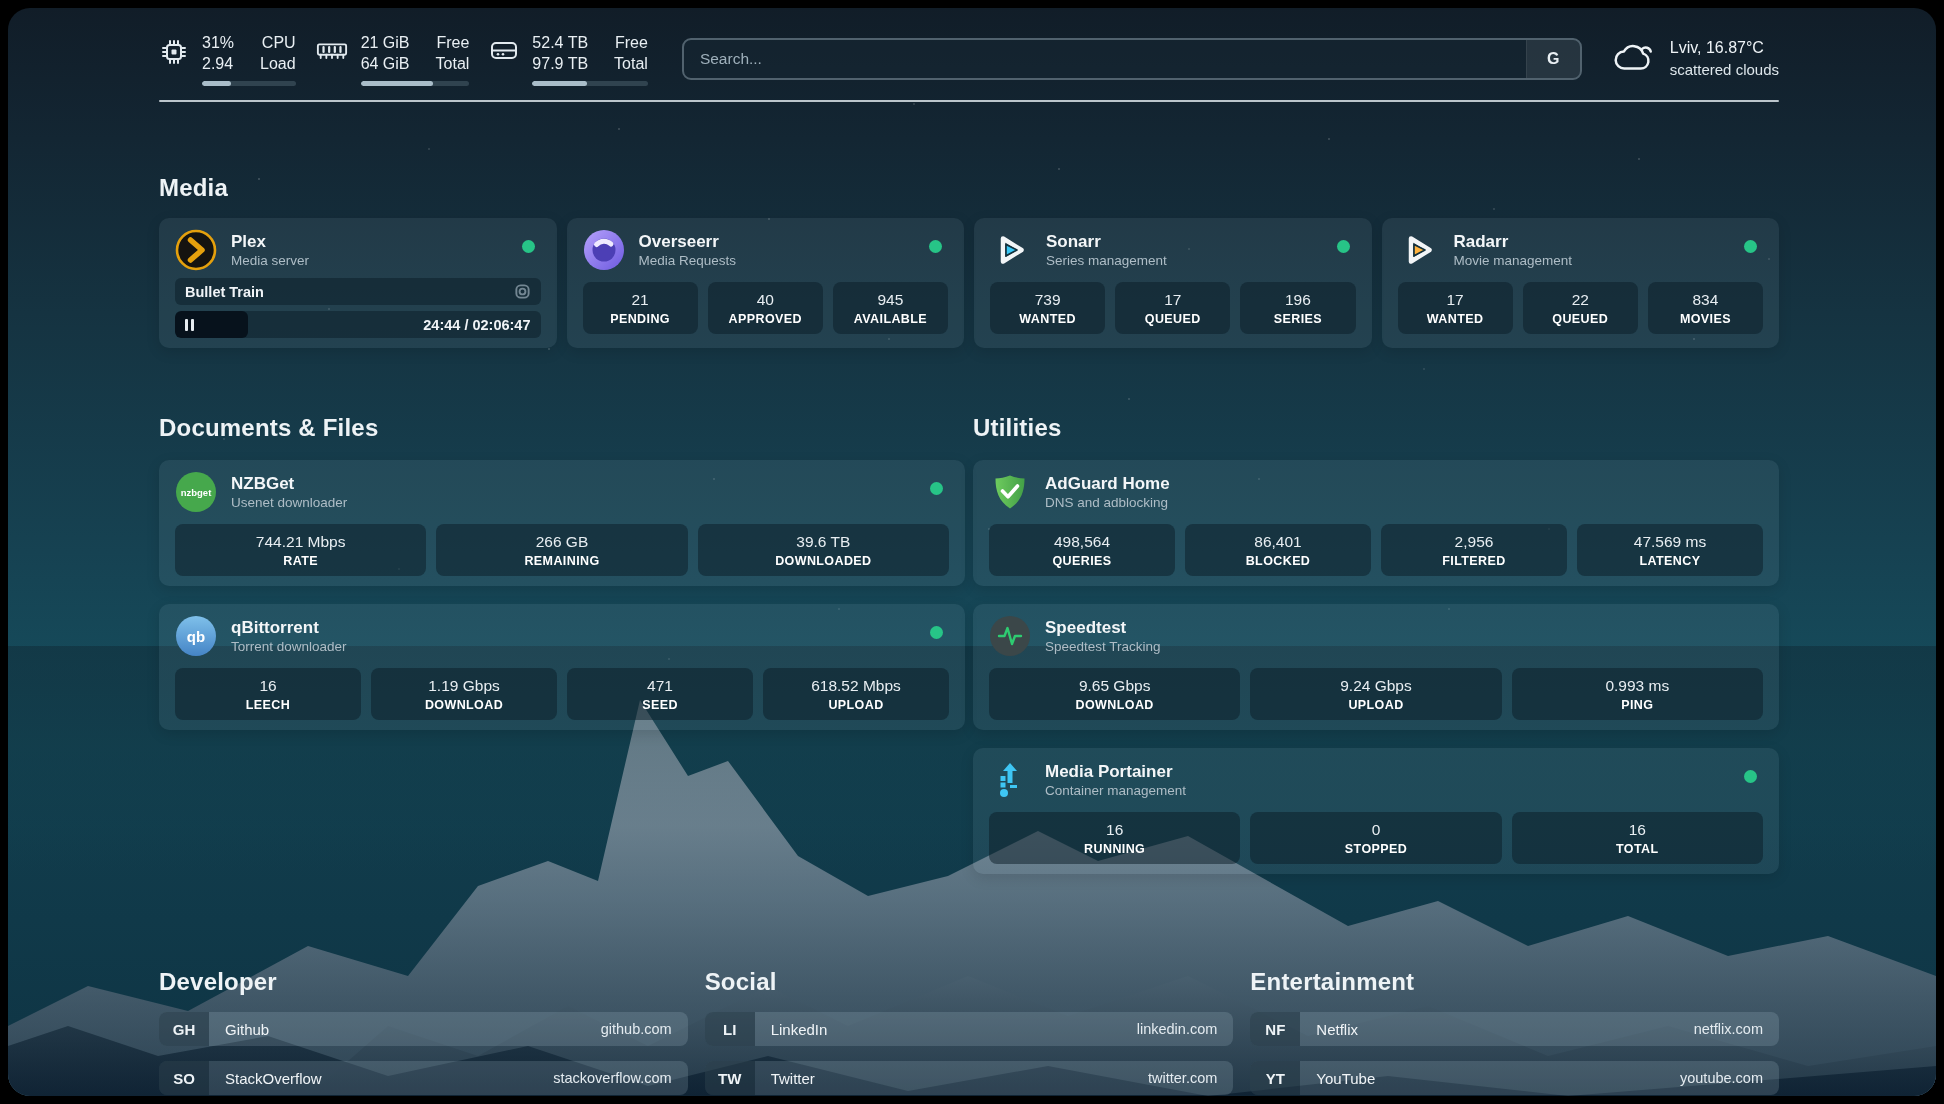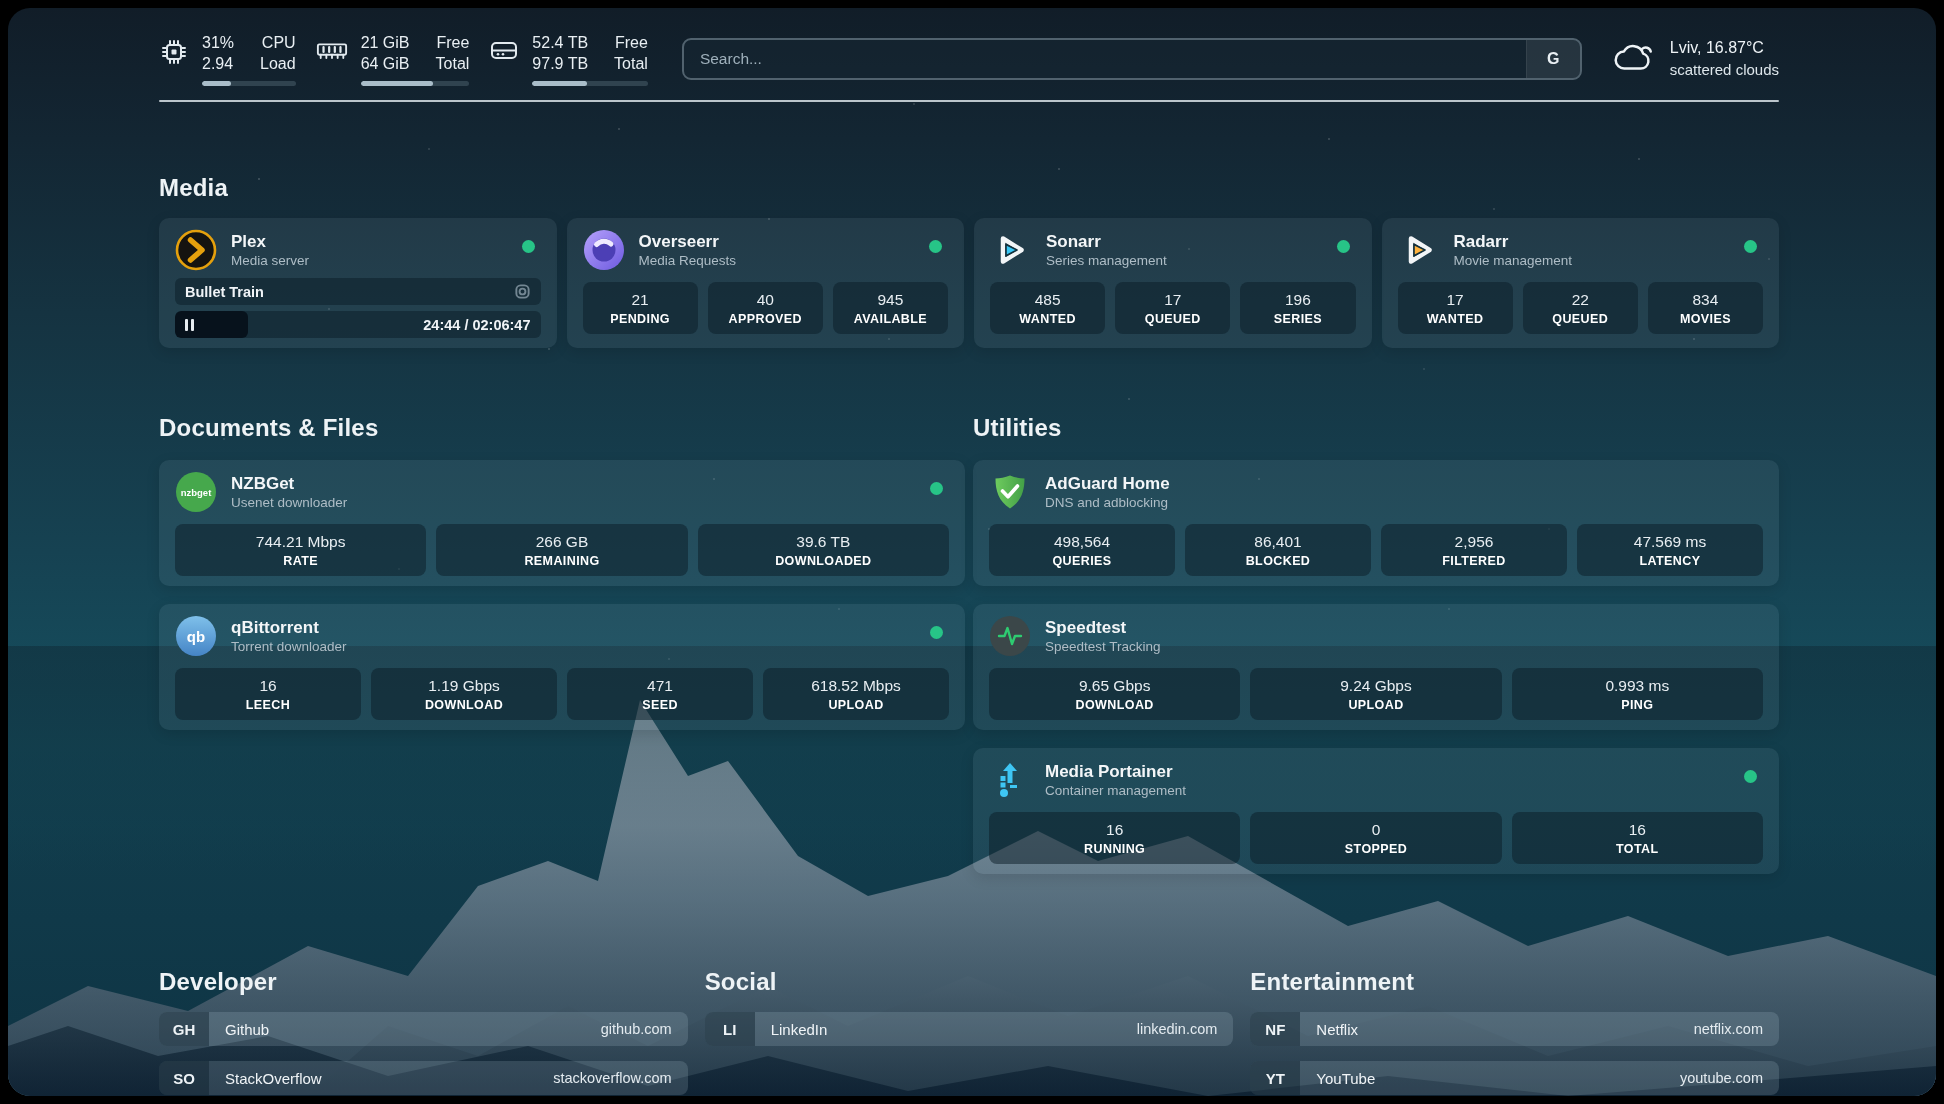--- a/index.html
+++ b/index.html
@@ -307,21 +307,21 @@
               </svg>
             </span>
             <div class="card-titles">
               <div class="name">Sonarr</div>
               <div class="desc">Series management</div>
             </div>
             <span class="status-dot"></span>
           </div>
           <div class="stats-row">
             <div class="stat-box">
-              <div class="stat-value">485</div>
+              <div class="stat-value">739</div>
               <div class="stat-label">WANTED</div>
             </div>
             <div class="stat-box">
               <div class="stat-value">17</div>
               <div class="stat-label">QUEUED</div>
             </div>
             <div class="stat-box">
               <div class="stat-value">196</div>
               <div class="stat-label">SERIES</div>
             </div>
@@ -565,20 +565,25 @@
       </div>
 
       <div class="bm-group">
         <div class="section-title">Social</div>
         <div class="bm-list">
           <div class="bm-row">
             <span class="bm-abbr">LI</span>
             <span class="bm-name">LinkedIn</span>
             <span class="bm-url">linkedin.com</span>
           </div>
+          <div class="bm-row">
+            <span class="bm-abbr">TW</span>
+            <span class="bm-name">Twitter</span>
+            <span class="bm-url">twitter.com</span>
+          </div>
         </div>
       </div>
 
       <div class="bm-group">
         <div class="section-title">Entertainment</div>
         <div class="bm-list">
           <div class="bm-row">
             <span class="bm-abbr">NF</span>
             <span class="bm-name">Netflix</span>
             <span class="bm-url">netflix.com</span>

